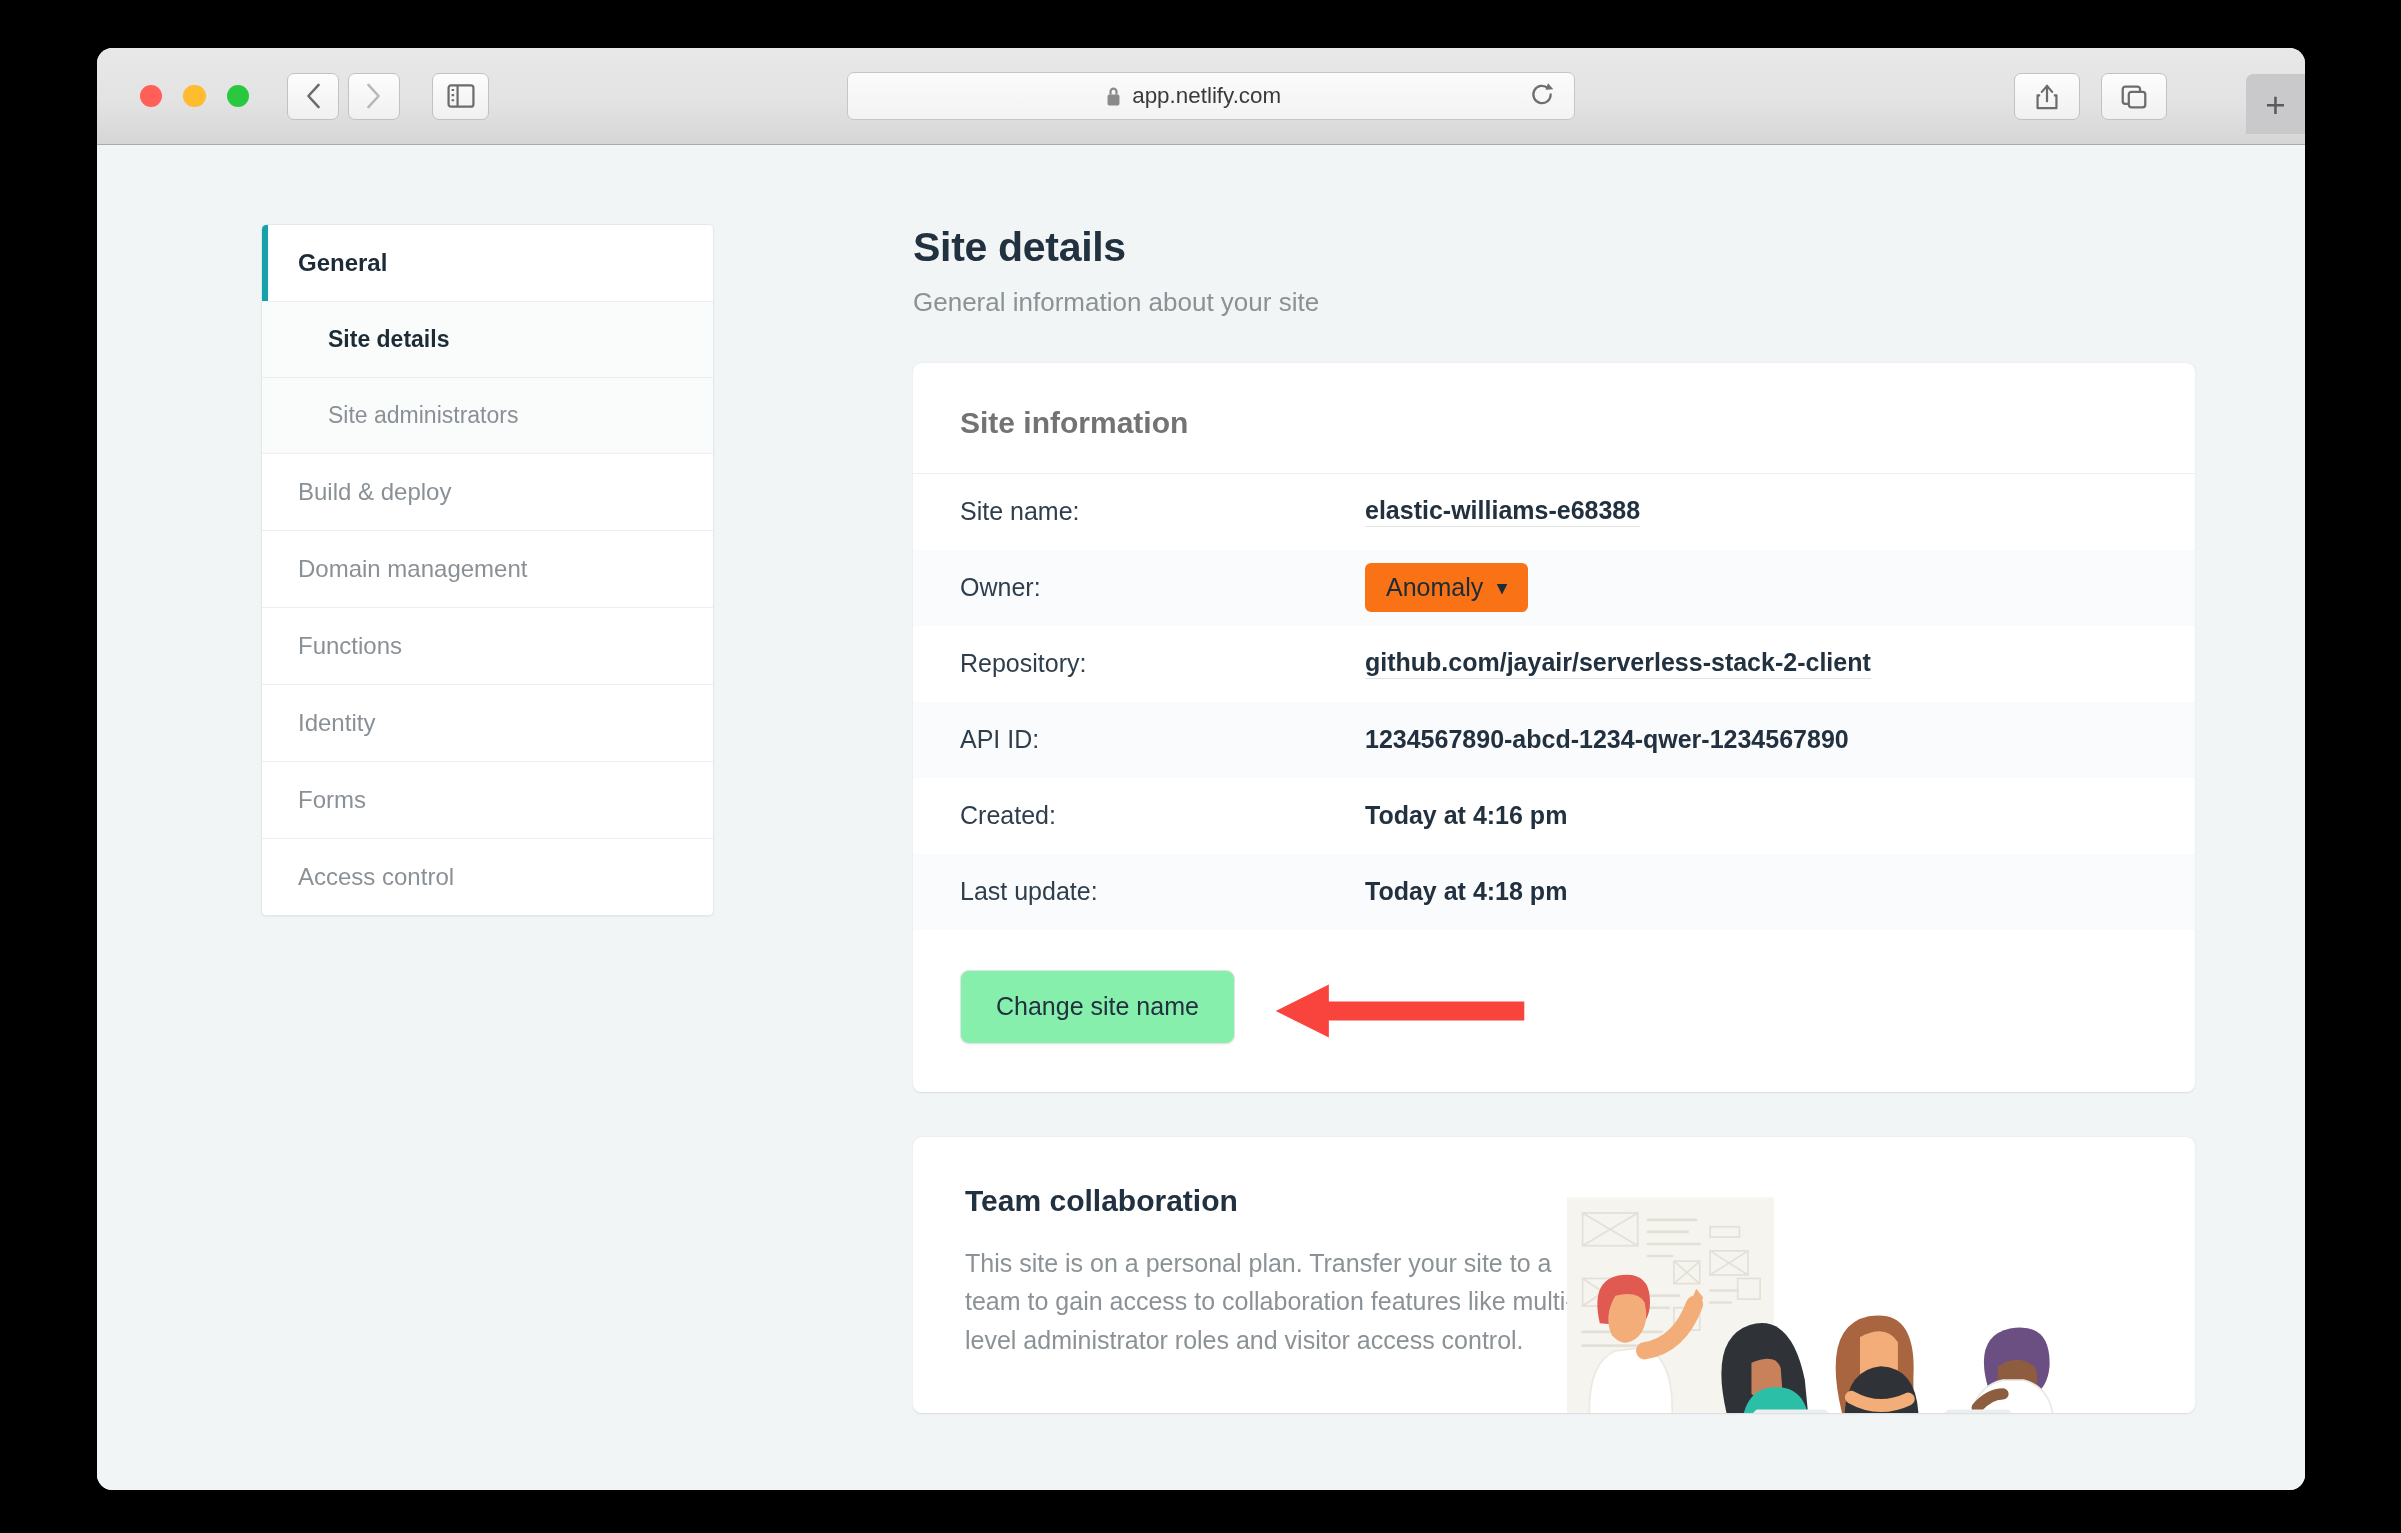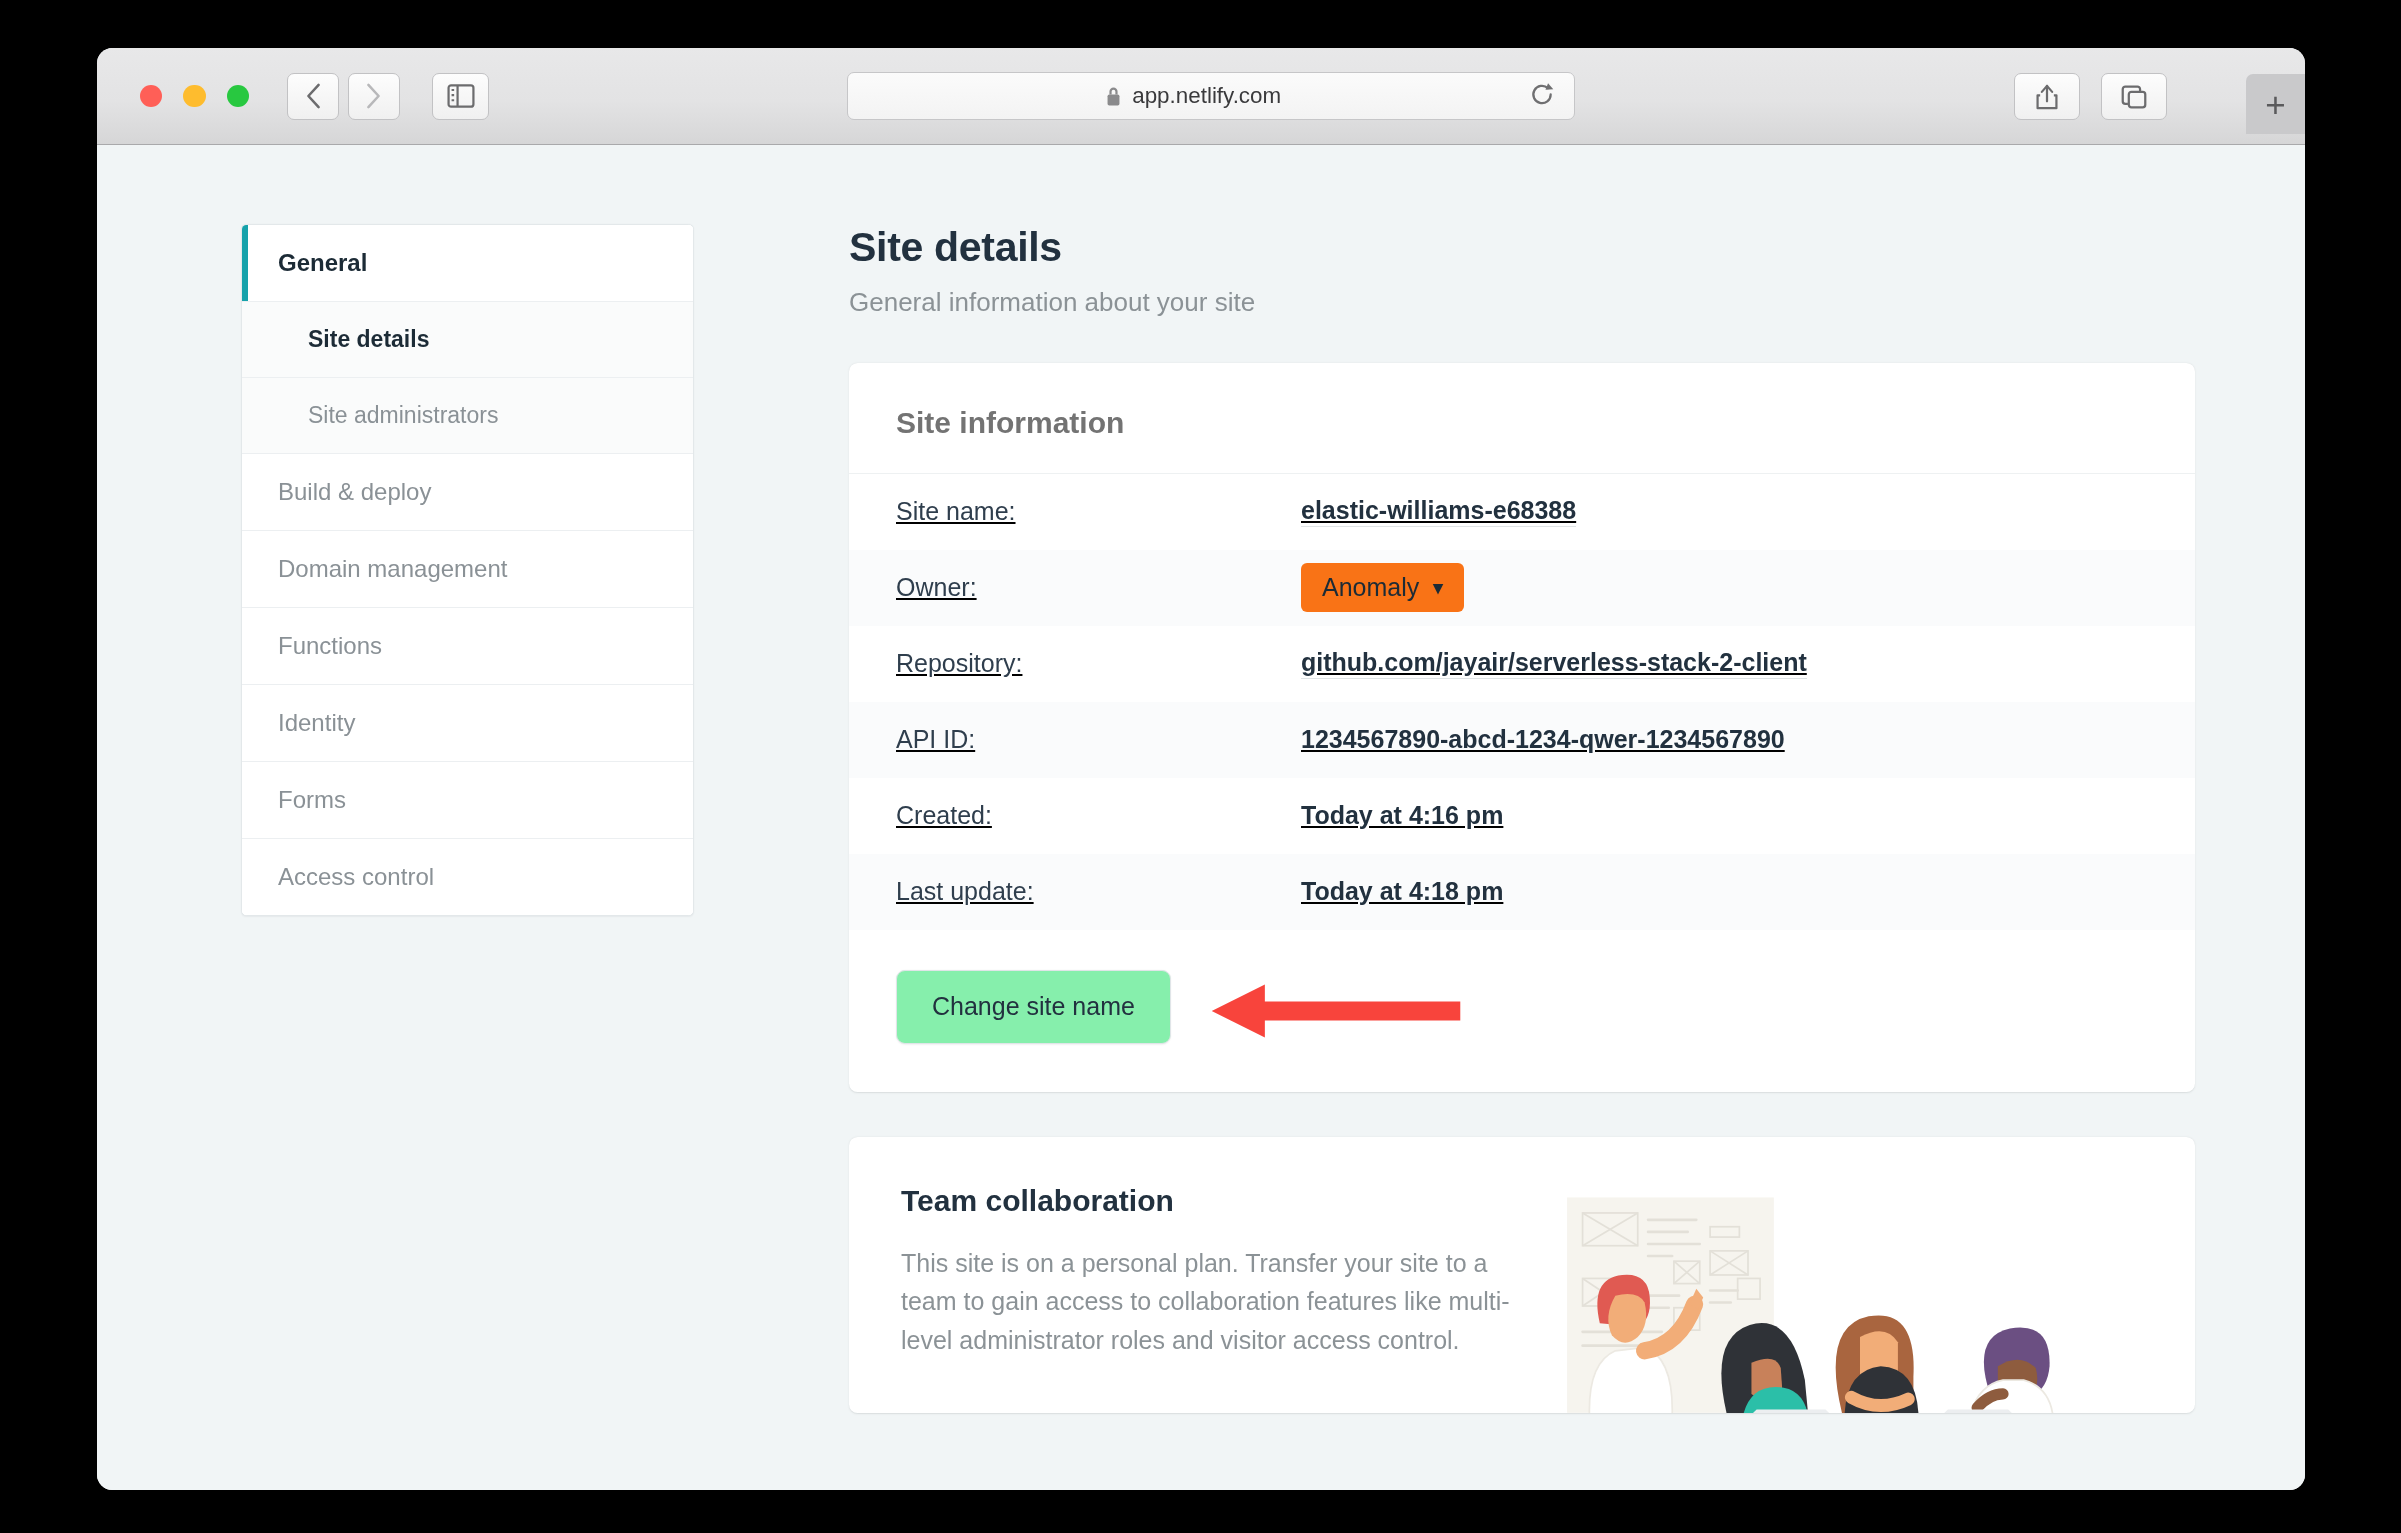--- a/index.html
+++ b/index.html
@@ -76,21 +76,22 @@
     color: #5a5a5c; font-size: 35px; font-weight: 300; line-height: 1;
   }
 
   
   .page {
     position: relative;
     height: calc(100% - 97px);
     background: #f1f5f6;
     display: flex;
     padding-top: 79px;
-    padding-left: 49px;
+    padding-left: 69px;
+    gap: 44px;
   }
 
   
   .sidebar {
     width: 453px;
     flex: 0 0 453px;
     margin-left: 95px;
     background: #fff;
     border: 0.9px solid #e3e8ea;
     border-radius: 5.2px;
@@ -137,21 +138,21 @@
   .card {
     background: #fff;
     border-radius: 8.6px;
     box-shadow: 0 0.9px 2.6px rgba(16,24,32,.07), 0 0.9px 0.9px rgba(16,24,32,.04);
     margin-top: 45px;
   }
   .card-title {
     font-size: 30px; color: #737373; font-weight: bold;
     padding: 43px 47px 33px 47px;
   }
-  .info-table { border-top: 0.9px solid #eef1f2; text-decoration: underline; }
+  .info-table { border-top: 0.9px solid #eef1f2; }
   .info-row {
     display: flex; align-items: center;
     min-height: 76px;
     padding: 0 47px;
     font-size: 25px;
   }
   .info-row.zebra { background: #fafbfc; }
   .info-label { width: 405px; color: #2f3e4d; flex: 0 0 405px; }
   .info-value { color: #22313f; font-weight: bold; }
   .info-value.linky {

